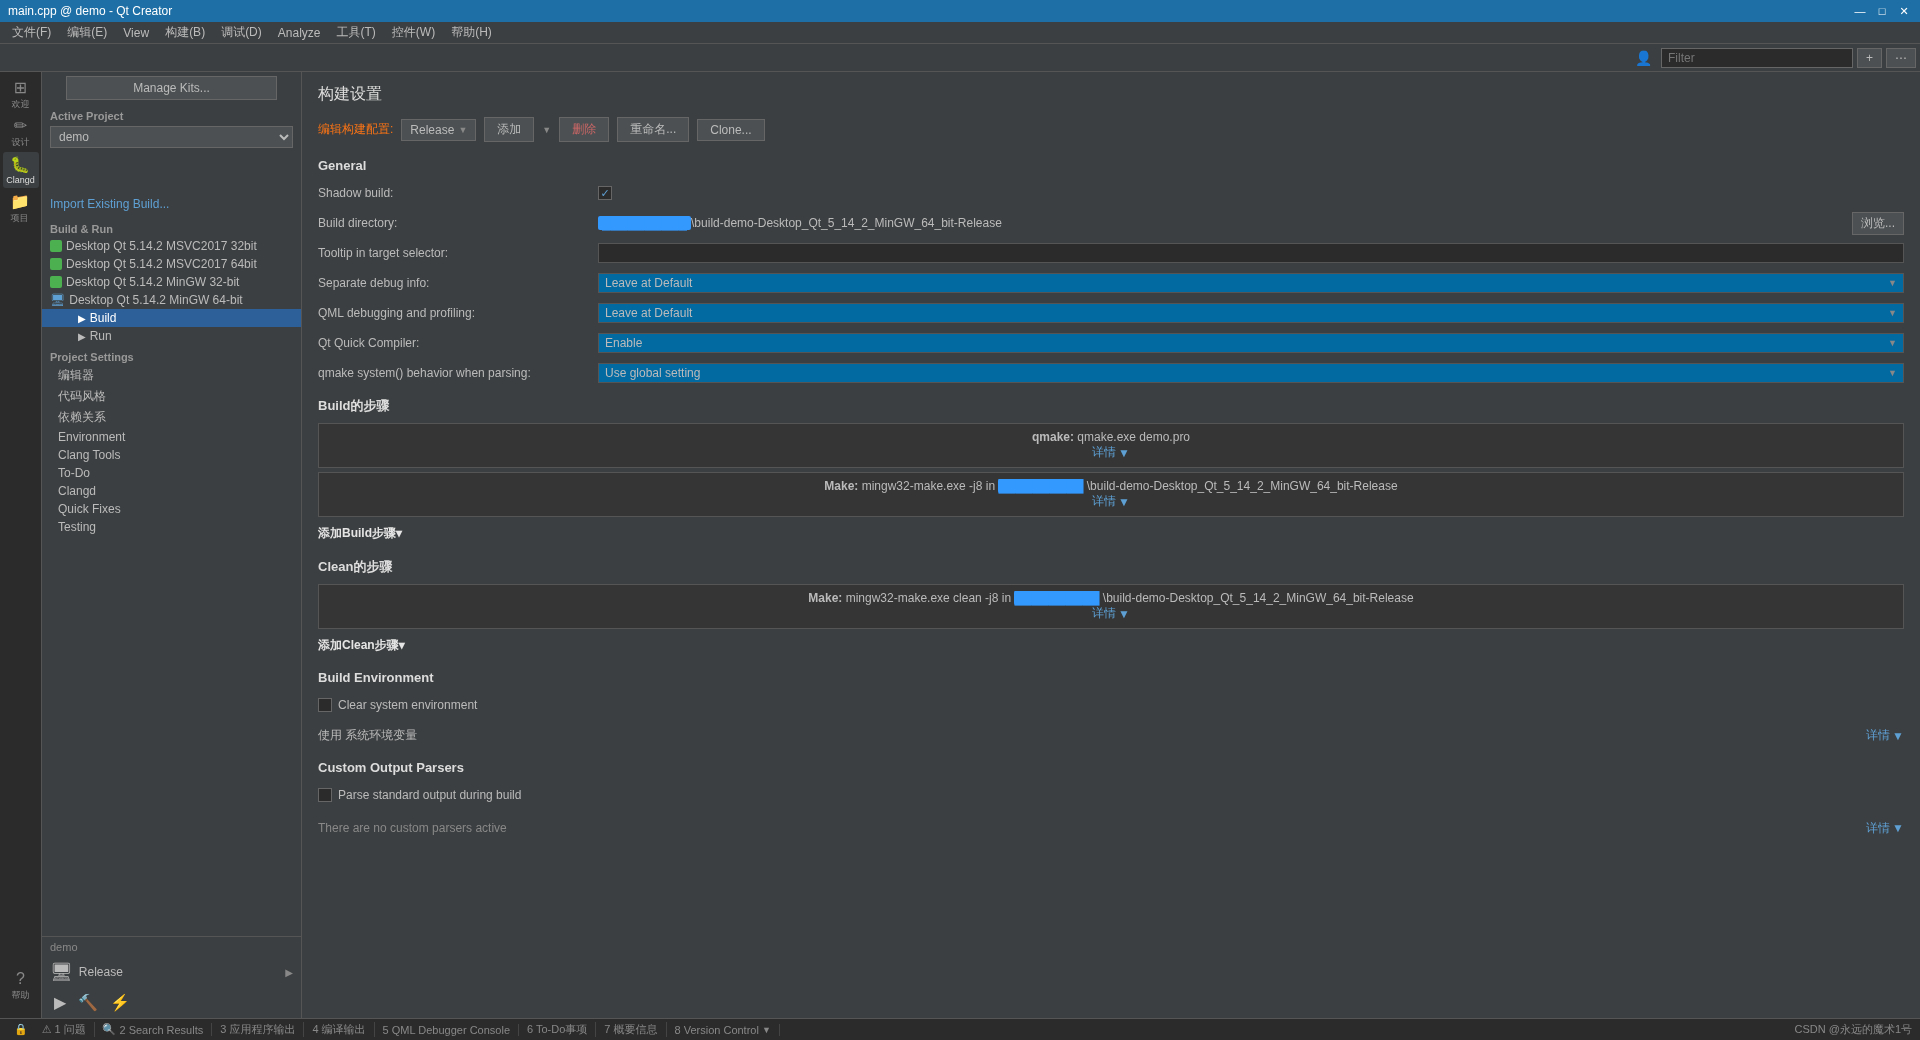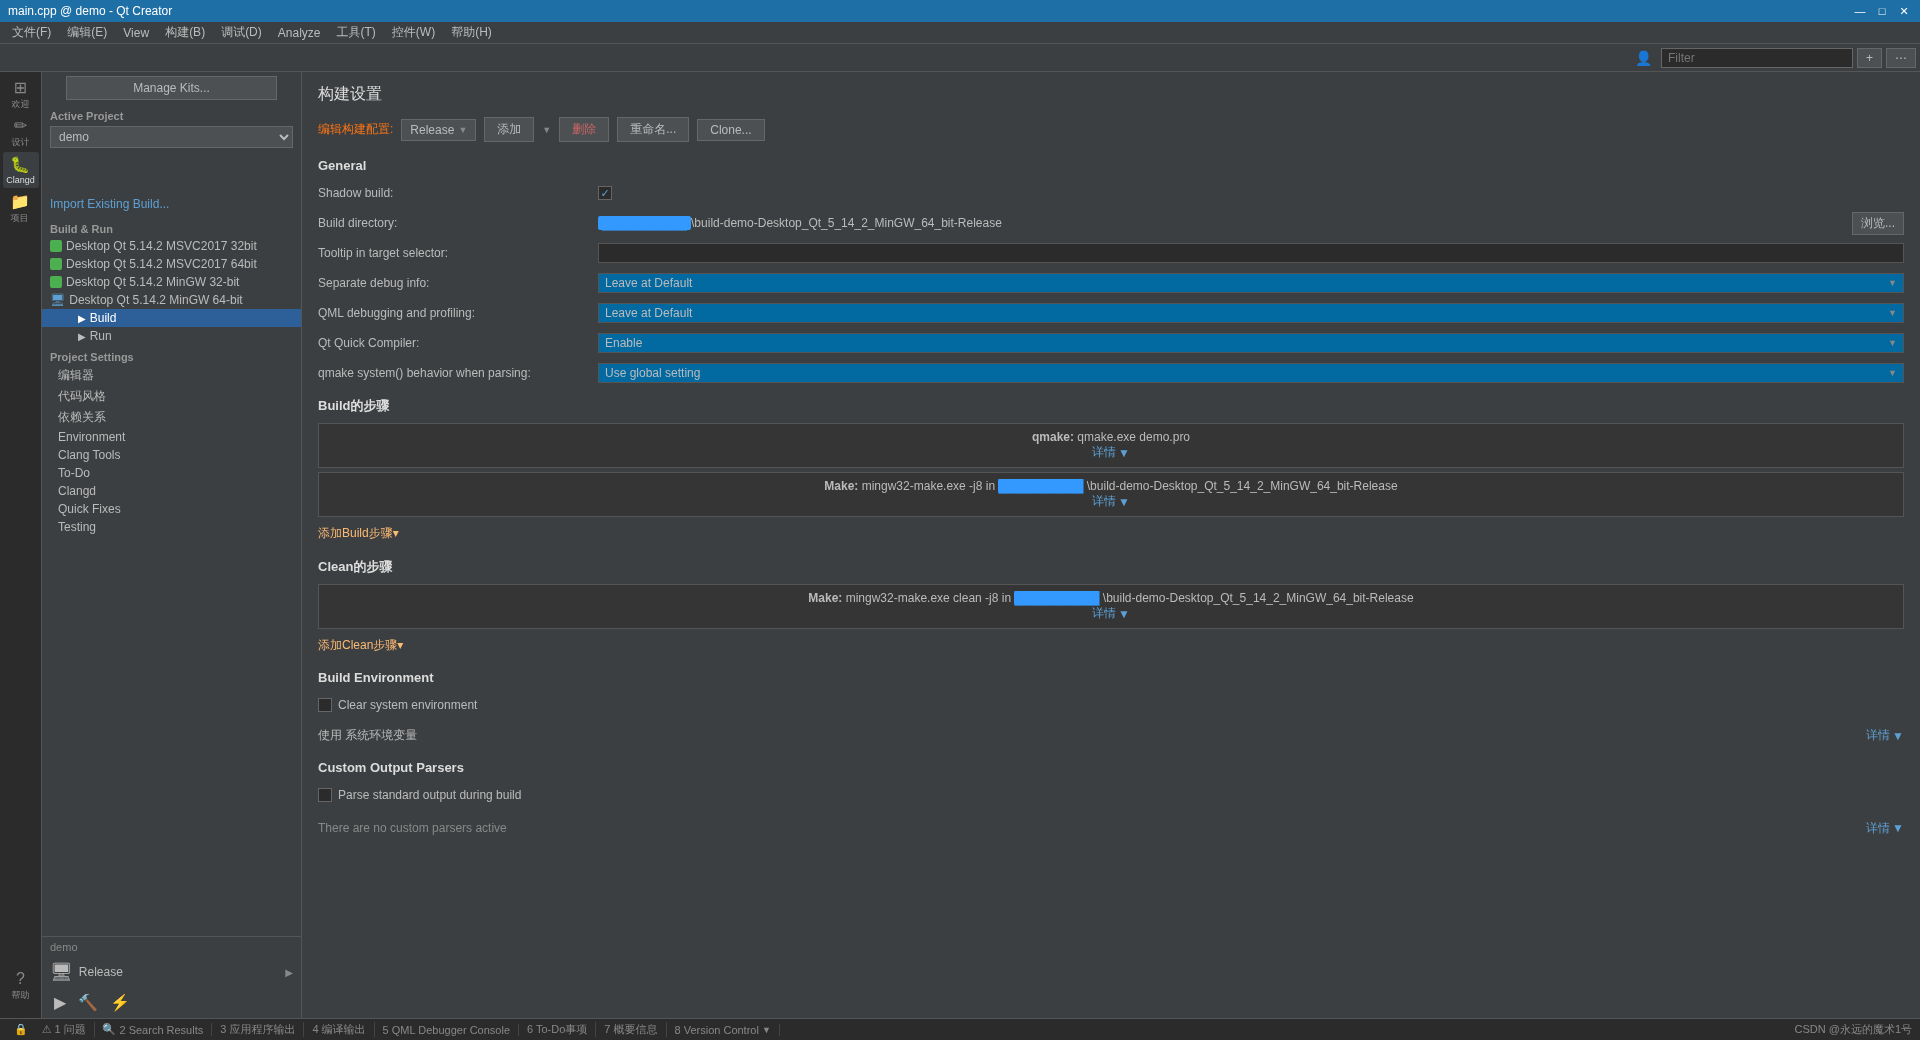--- a/index.html
+++ b/index.html
@@ -378,27 +378,28 @@
       background: none;
       border: none;
       color: #5ea0d4;
       font-size: 12px;
       cursor: pointer;
       display: flex;
       align-items: center;
       gap: 2px;
     }
     .add-step-btn {
-      color: #fdba74;
+      color: #e5e5e5;
       font-size: 12px;
       cursor: pointer;
       padding: 4px 0;
       display: inline-flex;
       align-items: center;
       gap: 2px;
+      font-weight: bold;
     }
 
     
     .blurred-path {
       display: inline-block;
       background: #3399ff;
       color: #3399ff;
       border-radius: 2px;
       user-select: none;
     }

